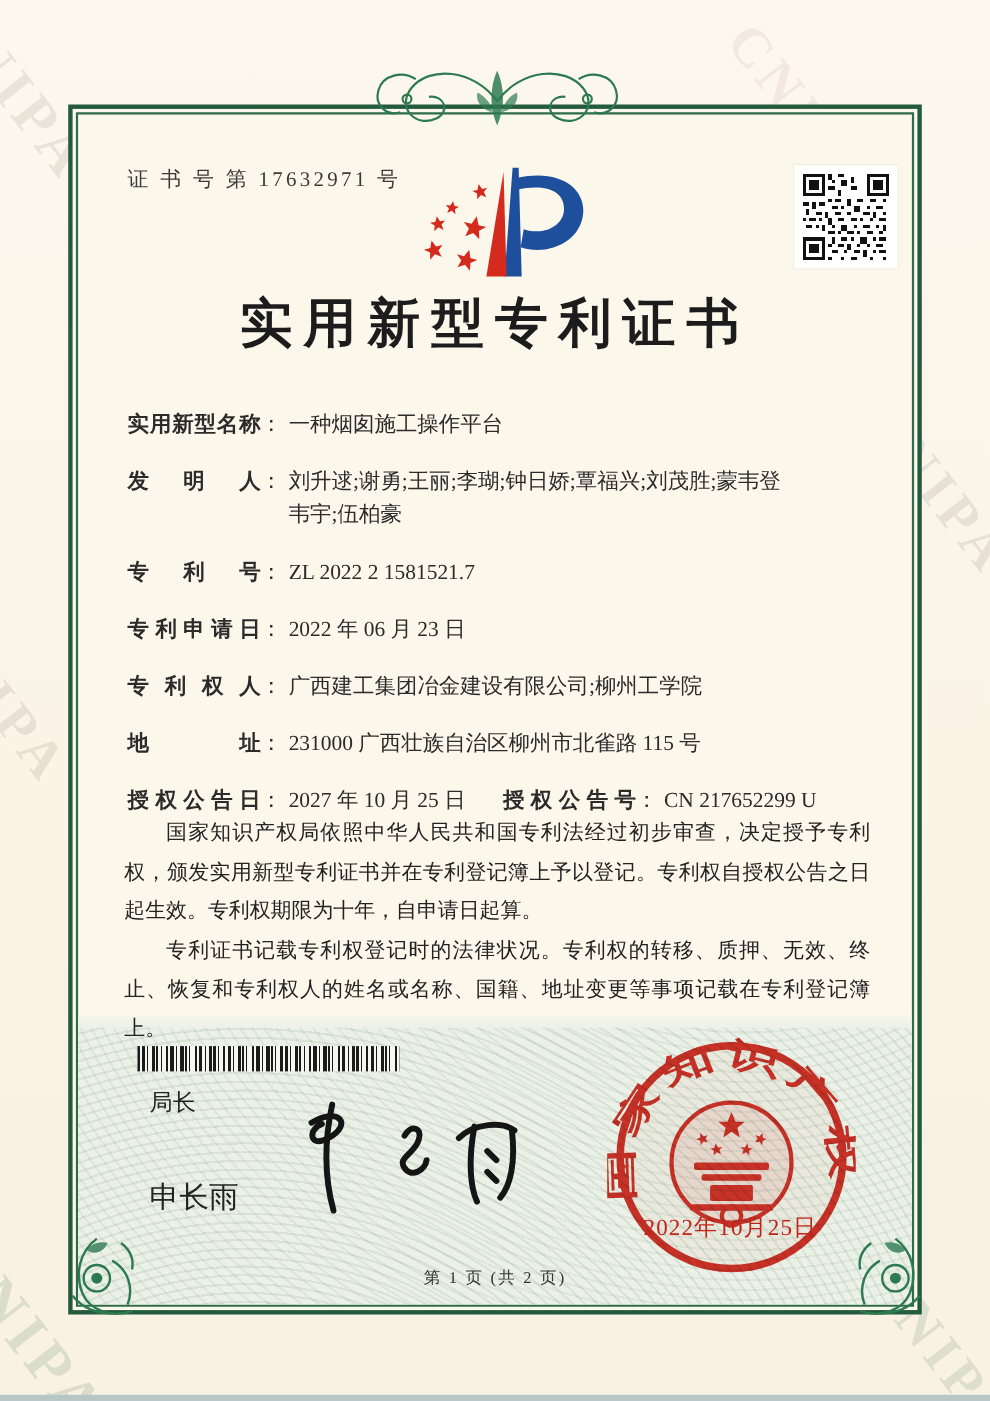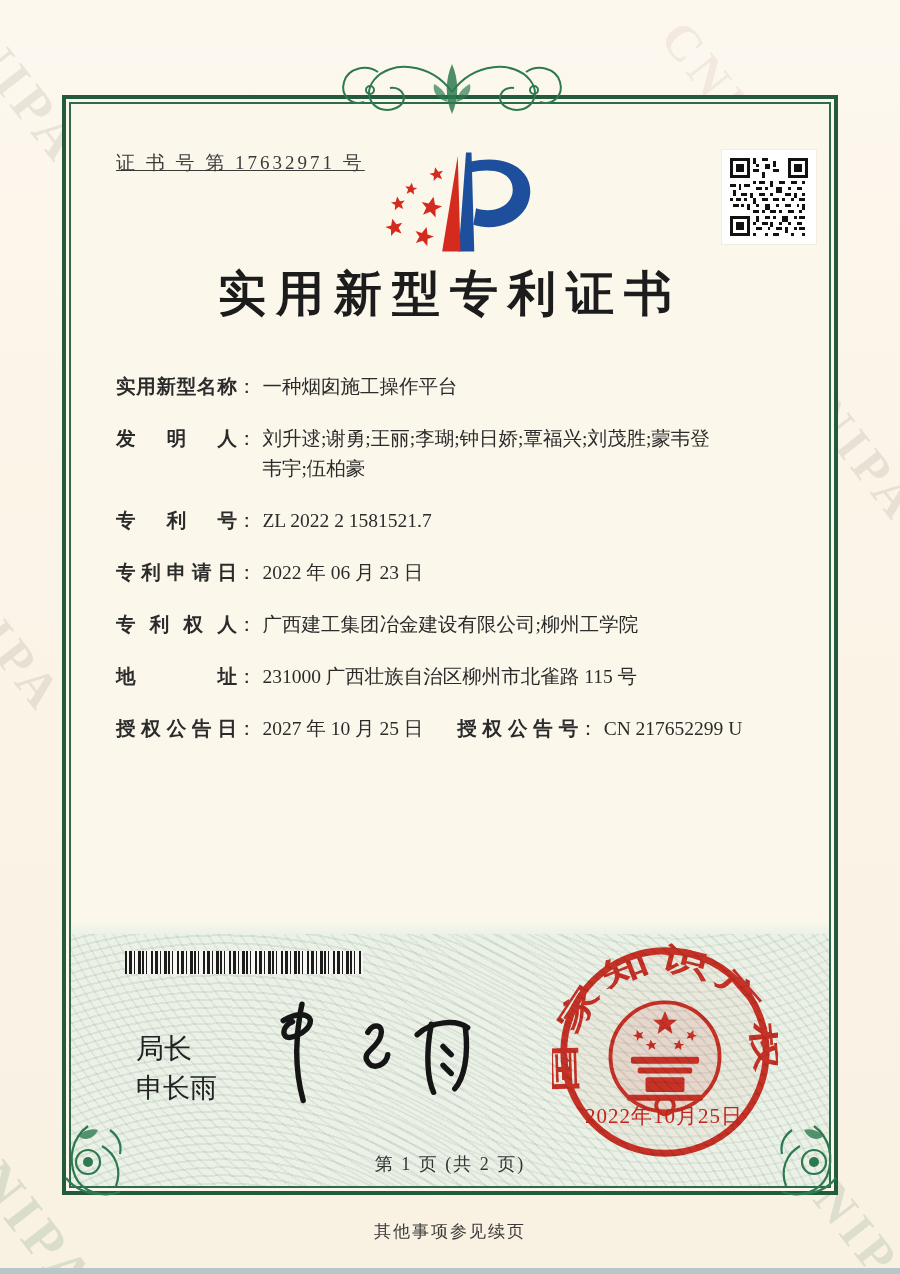--- a/index.html
+++ b/index.html
@@ -23,21 +23,21 @@
   .guilloche{
     position:absolute;left:5px;right:5px;bottom:5px;height:252px;
     background-color:#ecf1e7;
     background-image:
       repeating-radial-gradient(circle at 20% 220%, rgba(100,140,110,0.14) 0 2px, rgba(0,0,0,0) 2px 8px),
       repeating-radial-gradient(circle at 80% -120%, rgba(100,140,110,0.10) 0 2px, rgba(0,0,0,0) 2px 9px);
   }
   .guilloche:before{content:"";position:absolute;left:0;right:0;top:-14px;height:14px;
     background:linear-gradient(180deg,rgba(252,247,235,0) 0%,#ecf1e7 100%);}
   
-  .cert-no{position:absolute;left:116px;top:150px;font-size:19px;letter-spacing:3px;color:#3a3a3a;text-decoration:underline;}
+  .cert-no{position:absolute;left:116px;top:150px;font-size:19px;letter-spacing:3px;color:#3a3a3a;}
   .logo{position:absolute;left:378px;top:140px;}
   .qr{position:absolute;left:722px;top:150px;width:84px;height:84px;background:#fff;padding:5px;box-shadow:0 0 0 1px rgba(0,0,0,0.04);}
   .title{position:absolute;left:0;width:900px;top:262px;text-align:center;
     font-size:48px;font-weight:bold;letter-spacing:10px;color:#1c1c1c;margin:0;}
   
   .fields{position:absolute;left:116px;top:372px;width:676px;font-size:19.5px;line-height:30px;color:#2b2b2b;}
   .frow{display:flex;margin-bottom:22px;}
   .flabel{display:inline-block;width:6.2em;text-align:justify;text-align-last:justify;flex:0 0 auto;font-weight:bold;}
   .fcolon{flex:0 0 auto;margin-right:6px;}
   .fvalue{flex:1 1 auto;}
@@ -46,27 +46,27 @@
   
   .bodytext{position:absolute;left:113px;top:740px;width:678px;font-size:19px;line-height:35.5px;
     text-align:justify;color:#222;}
   .bodytext p{margin:0;text-indent:2em;}
   
   .barcode{position:absolute;left:125px;top:951px;width:238px;height:23px;
     background:repeating-linear-gradient(90deg,
       #1b1b1b 0 2px,#f6f6f2 2px 4px,#1b1b1b 4px 7px,#f6f6f2 7px 9px,
       #1b1b1b 9px 10px,#f6f6f2 10px 13px,#1b1b1b 13px 16px,#f6f6f2 16px 17px,
       #1b1b1b 17px 19px,#f6f6f2 19px 21px,#1b1b1b 21px 22px,#f6f6f2 22px 26px);}
-  .signer-title{position:absolute;left:136px;top:1030px;font-size:28px;font-family:Liberation Mono, monospace;color:#222;}
+  .signer-title{position:absolute;left:136px;top:988px;font-size:21px;font-family:Liberation Mono, monospace;color:#222;}
   .signer-name{position:absolute;left:136px;top:1070px;font-size:27px;font-family:"Liberation Sans","DejaVu Sans",sans-serif;color:#222;}
   .signature{position:absolute;left:255px;top:995px;}
   .seal{position:absolute;left:552px;top:942px;mix-blend-mode:multiply;opacity:0.95;}
   .seal-date{position:absolute;left:556px;top:1102px;width:216px;text-align:center;
     font-size:21px;font-weight:normal;color:#c2241a;letter-spacing:1px;}
-  .page-indicator{position:absolute;left:0;width:900px;top:1152px;text-align:center;font-size:18px;letter-spacing:2px;color:#333;}
+  .page-indicator{position:absolute;left:0;width:900px;top:1152px;text-align:center;font-size:15px;letter-spacing:2px;color:#333;}
   .continuation{position:absolute;left:0;width:900px;top:1220px;text-align:center;font-size:17px;letter-spacing:2px;color:#3a3a3a;}
   .scan-edge{position:absolute;left:0;right:0;bottom:0;height:6px;background:#b9c6c8;}
   .ornament-top{position:absolute;left:318px;top:50px;}
   .ornament-bl{position:absolute;left:58px;top:1118px;}
   .ornament-br{position:absolute;left:756px;top:1118px;transform:scaleX(-1);}
 </style>
 </head>
 <body>
 
 <div class="page">
@@ -190,20 +190,24 @@
       <span class="flabel">授权公告日</span>
         <span class="fcolon">：</span>
       <span>2027 年 10 月 25 日</span>
       <span class="grant-gap"></span>
       <span class="flabel">授权公告号</span>
         <span class="fcolon">：</span>
       <span>CN 217652299 U</span>
     </div>
   </div>
 
+  <div class="bodytext">
+    <p>国家知识产权局依照中华人民共和国专利法经过初步审查，决定授予专利权，颁发实用新型专利证书并在专利登记簿上予以登记。专利权自授权公告之日起生效。专利权期限为十年，自申请日起算。</p>
+    <p>专利证书记载专利权登记时的法律状况。专利权的转移、质押、无效、终止、恢复和专利权人的姓名或名称、国籍、地址变更等事项记载在专利登记簿上。</p>
+  </div>
 
   <div class="barcode"></div>
 
   <div class="signer-title">局长</div>
   <div class="signer-name">申长雨</div>
 
   <svg class="signature" width="235" height="110" viewBox="0 0 200 90">
     <g stroke="#151515" stroke-width="4.6" fill="none" stroke-linecap="round" stroke-linejoin="round">
       <path d="M40,6 C33,38 35,66 41,88"></path>
       <path d="M24,20 C46,7 56,22 37,32 C22,40 21,25 32,21"></path>
@@ -235,15 +239,14 @@
       <rect x="78" y="118" width="70" height="7" rx="2"></rect>
       <rect x="85" y="129" width="56" height="6" rx="2"></rect>
       <rect x="93" y="139" width="40" height="15" rx="2"></rect>
       <rect x="74" y="157" width="78" height="6" rx="2"></rect>
       <circle cx="113" cy="168" r="9" fill="none" stroke="#d5281e" stroke-width="4"></circle>
     </g>
   </svg>
   <div class="seal-date">2022年10月25日</div>
 
   <div class="page-indicator">第 1 页 (共 2 页)</div>
-  <div class="continuation">其他事项参见续页</div>
   <div class="scan-edge"></div>
 </div>
 
 </body></html>

